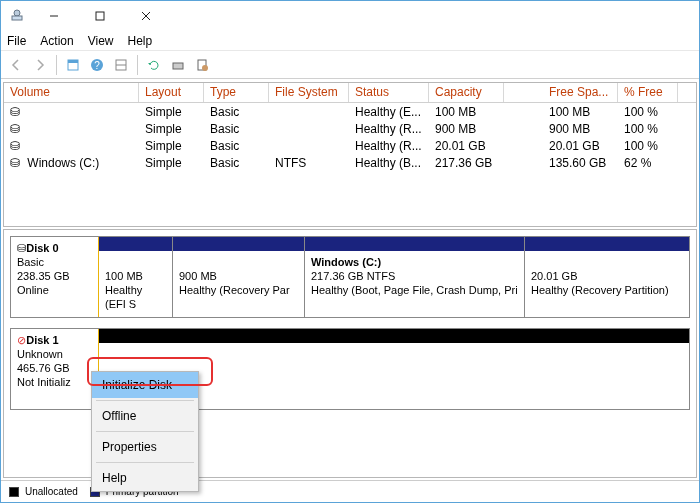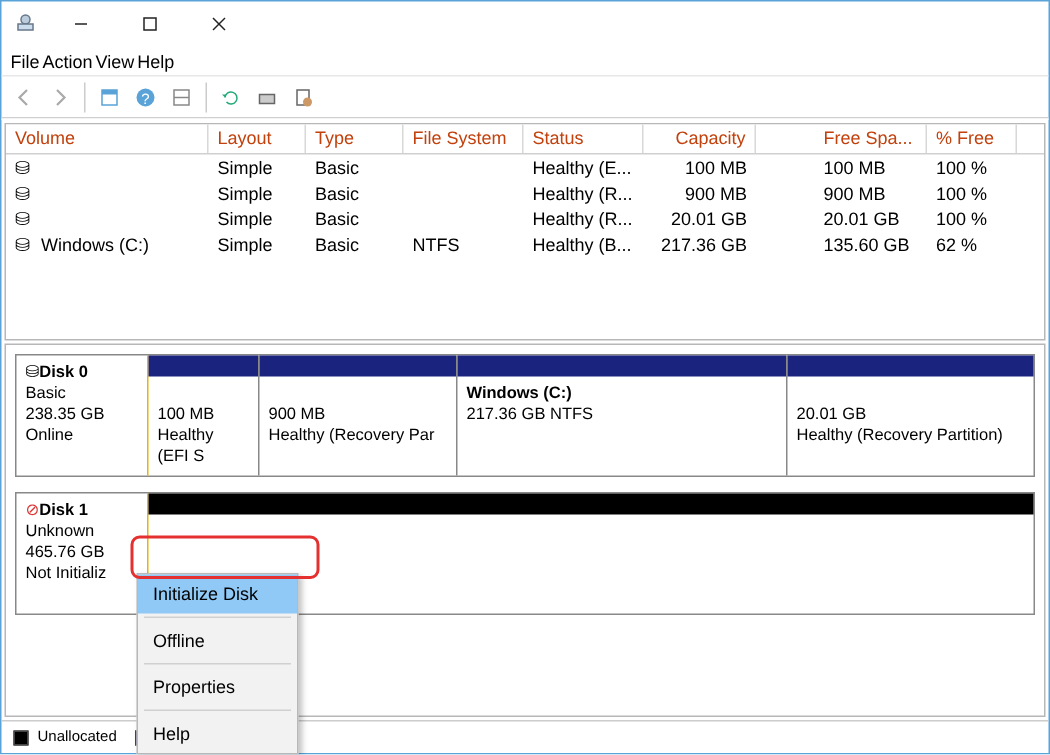--- a/index.html
+++ b/index.html
@@ -14,53 +14,53 @@
     overflow: hidden;
     position: relative;
   }
   .window { border: 1px solid #5aa3d8; width: 700px; height: 503px; display: flex; flex-direction: column; background:#fff;}
   .titlebar { height: 30px; display:flex; align-items:center; padding:0 2px 0 8px; color:#333;}
   .titlebar .app-icon { width:16px; height:16px; margin-right:6px; position:relative;}
   .titlebar .title { flex:1; font-size:12px;}
   .win-btns { display:flex; }
   .win-btn { width:46px; height:28px; display:flex; align-items:center; justify-content:center; color:#555;}
   .win-btn svg{stroke:#222;}
-  .menubar { height:20px; padding:0 6px; display:flex; gap:2px; align-items:center; border-bottom:1px solid #e8e8e8;}
+  .menubar { height:20px; padding:0 6px; display:flex; gap:14px; align-items:center; border-bottom:1px solid #e8e8e8;}
   .menubar span{color:#000;}
   .toolbar { height:28px; padding:0 4px; display:flex; align-items:center; gap:2px; border-bottom:1px solid #d0d0d0;}
   .tbtn { width:22px; height:22px; display:flex; align-items:center; justify-content:center; border:1px solid transparent;}
   .tsep { width:1px; height:20px; background:#ccc; margin:0 3px;}
   .content { flex:1; display:flex; flex-direction:column; border-top:1px solid #fff;}
   
   .vol-list { border:1px solid #b7b7b7; margin:2px; height:145px; background:#fff; display:flex; flex-direction:column;}
   .vol-head { display:flex; background:#fff; border-bottom:1px solid #d0d0d0; height:20px;}
   .vol-head .col { border-right:1px solid #d8d8d8; padding:2px 6px; font-size:12px; color:#c2410c; overflow:hidden;}
   .vol-rows { flex:1;}
   .vol-row { display:flex; height:17px; align-items:center;}
   .vol-row .cell { padding:0 6px; overflow:hidden; white-space:nowrap; text-overflow:ellipsis;}
   .col-volume{width:135px;} .col-layout{width:65px;} .col-type{width:65px;} .col-fs{width:80px;}
-  .col-status{width:80px;} .col-cap{width:75px;text-align:right;} .col-free{width:75px;margin-left:39px;} .col-pct{width:60px;}
+  .col-status{width:80px;} .col-cap{width:75px;} .col-free{width:75px;margin-left:39px;} .col-pct{width:60px;}
   .disk-icon { width:14px; display:inline-block;}
   
   .disk-area { flex:1; border:1px solid #b7b7b7; margin:0 2px 2px 2px; overflow:auto; background:#fff;}
   .disk-row { display:flex; border:1px solid #888; }
   .disk-row0{margin:6px 6px 0 6px;height:82px;}
   .disk-row1{margin:10px 6px 0 6px;height:82px;}
   .disk-label { width:88px; border-right:1px solid #eab308; padding:4px 6px; font-size:11px; line-height:14px;}
   .disk-parts { flex:1; display:flex;}
   .part { border-right:1px solid #888; display:flex; flex-direction:column;}
   .part:last-child{border-right:none;}
   .part-bar { height:14px; background:#1a237e;}
   .part-bar.black{background:#000;}
   .part-body { flex:1; padding:4px 6px; font-size:11px; line-height:14px; overflow:hidden;}
   .legend { height:22px; border-top:1px solid #ccc; padding:2px 8px; display:flex; align-items:center; gap:6px; font-size:10px;}
   .sw { width:10px; height:10px; display:inline-block; border:1px solid #444;}
   .sw.black{background:#000;} .sw.blue{background:#1a237e;}
   
-  .ctx { position:absolute; left:91px; top:382px; width:108px; background:#f2f2f2; border:1px solid #b8b8b8; box-shadow:2px 2px 4px rgba(0,0,0,.25); z-index:10;}
+  .ctx { position:absolute; left:91px; top:371px; width:108px; background:#f2f2f2; border:1px solid #b8b8b8; box-shadow:2px 2px 4px rgba(0,0,0,.25); z-index:10;}
   .ctx-item { padding:6px 10px; font-size:12px;}
   .ctx-item.hl { background:#90c8f6; color:#000;}
   .ctx-sep { height:1px; background:#d0d0d0; margin:2px 4px;}
   .redbox { position:absolute; left:87px; top:357px; width:126px; height:29px; border:2px solid #e53030; border-radius:6px; z-index:11; pointer-events:none;}
   .dim{color:#777;}
 </style>
 </head>
 <body>
 
 <div class="window">
@@ -219,21 +219,21 @@
           <div class="part" style="width:74px">
             <div class="part-bar"></div>
             <div class="part-body"><br><span>100 MB</span><br><span>Healthy (EFI S</span></div>
           </div>
           <div class="part" style="width:132px">
             <div class="part-bar"></div>
             <div class="part-body"><br><span>900 MB</span><br><span>Healthy (Recovery Par</span></div>
           </div>
           <div class="part" style="flex:1">
             <div class="part-bar"></div>
-            <div class="part-body"><b>Windows  (C:)</b><br><span>217.36 GB NTFS</span><br></div>
+            <div class="part-body"><b>Windows  (C:)</b><br><span>217.36 GB NTFS</span><br><span>Healthy (Boot, Page File, Crash Dump, Pri</span></div>
           </div>
           <div class="part" style="width:164px">
             <div class="part-bar"></div>
             <div class="part-body"><br><span>20.01 GB</span><br><span>Healthy (Recovery Partition)</span></div>
           </div>
         </div>
       </div>
 
       <div class="disk-row disk-row1">
         <div class="disk-label">

